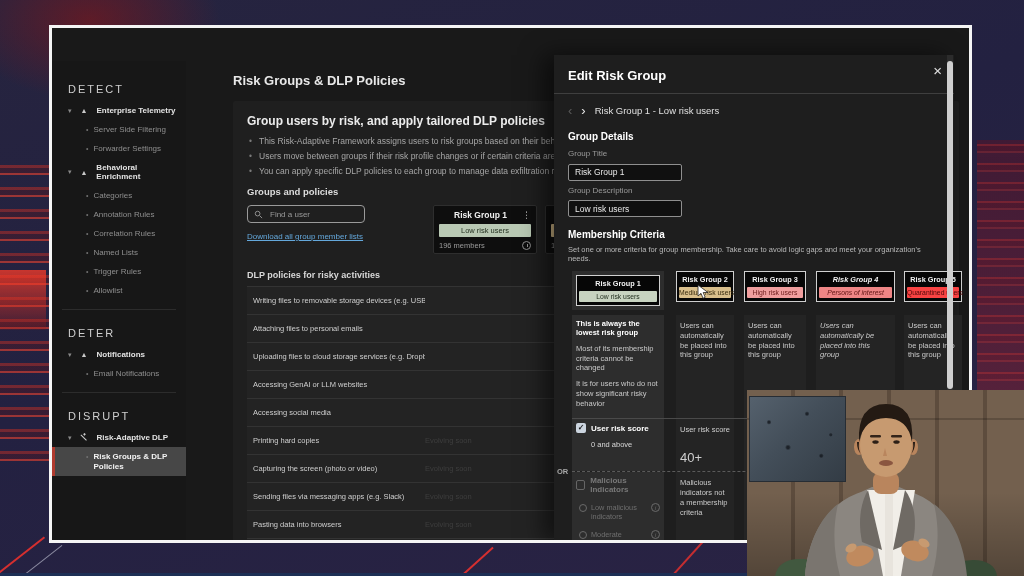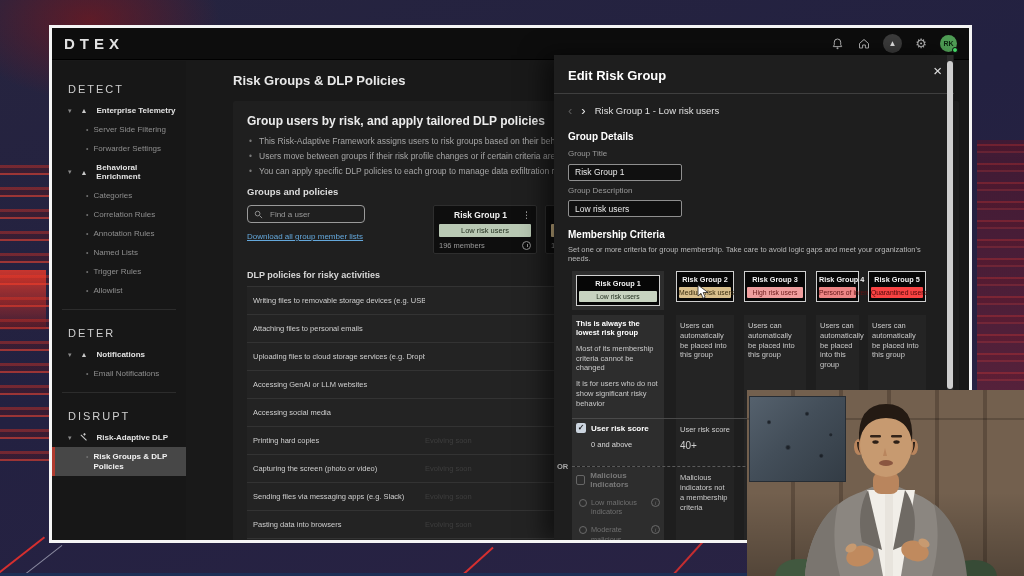--- a/index.html
+++ b/index.html
@@ -99,40 +99,40 @@
   .fld input{width:114px;height:17px;background:#101010;border:1px solid #8f8f8f;border-radius:2px;
     color:#e8e8e8;font-size:8.5px;padding:0 6px;outline:none;}
   .m-desc{font-size:7.5px;color:#b9b9b9;padding:3px 14px 8px;}
   
   .grid{padding:0 8px 0 18px;}
   .grow{display:flex;}
   .c{flex:none;}
   .c1{width:92px;margin-right:12px;background:#2d2d2d;padding:4px 4px;}
   .c2{width:58px;margin-right:10px;}
   .c3{width:62px;margin-right:10px;}
-  .c4{width:43px;margin-right:9px;}
+  .c4{width:79px;margin-right:9px;font-style:italic;}
   .c5{width:58px;}
   .cellbg{background:#242424;padding:6px 4px;}
   .gcard{background:#060606;border:1px solid #cfcfcf;padding:3px 2px;text-align:center;}
   .gcard .nm{font-size:7.3px;font-weight:bold;color:#f2f2f2;margin-bottom:3px;white-space:nowrap;}
   .gbadge{font-size:6.8px;padding:2px 0;border-radius:1px;white-space:nowrap;}
   .desc-b{font-size:7.5px;font-weight:bold;color:#fff;line-height:1.25;margin-bottom:6px;}
   .desc-t{font-size:7.5px;color:#c9c9c9;line-height:1.3;margin-bottom:6px;}
   .gdiv{border-top:1px solid #4a4a4a;margin:0 8px 0 18px;}
   .ordiv{position:relative;border-top:1px dashed #5a5a5a;margin:0 8px 0 18px;}
   .ordiv .or{position:absolute;left:-15px;top:-5px;font-size:7.5px;font-weight:bold;color:#a8a8a8;background:#1e1e1e;padding-right:2px;}
   .ckrow{display:flex;align-items:center;gap:5px;}
   .ckbox{width:10px;height:10px;border-radius:2px;background:#ccd5df;color:#16181b;font-size:8px;font-weight:bold;
     display:flex;align-items:center;justify-content:center;line-height:1;}
   .ckbox.off{background:transparent;border:1px solid #666;}
   .cklbl{font-size:8px;font-weight:bold;color:#fff;}
   .cklbl.dis{color:#787878;}
   .subval{font-size:7.5px;color:#d8d8d8;margin:7px 0 2px 15px;}
   .score .sl{font-size:7.5px;color:#cfcfcf;}
-  .score .sv{font-size:10px;color:#cfcfcf;margin-top:6px;}
+  .score .sv{font-size:13px;color:#cfcfcf;margin-top:16px;}
   .radio-row{display:flex;align-items:flex-start;gap:4px;margin:9px 0 0 3px;}
   .rad{width:8px;height:8px;border:1px solid #6a6a6a;border-radius:50%;flex:none;margin-top:1px;}
   .radio-row .rl{flex:1;font-size:7.3px;color:#6f6f6f;line-height:1.25;}
   .inf{width:9px;height:9px;border:1px solid #6a6a6a;border-radius:50%;color:#6a6a6a;font-size:6px;
     display:flex;align-items:center;justify-content:center;flex:none;font-style:italic;}
   .sb-track{position:absolute;right:1px;top:0;bottom:0;width:6px;background:#2c2c2c;}
   .sb-thumb{position:absolute;right:1px;top:6px;width:6px;height:328px;background:#cfcfcf;border-radius:3px;}
   
   .video{position:absolute;left:747px;top:390px;width:277px;height:186px;z-index:50;overflow:hidden;
     background:
@@ -161,44 +161,20 @@
   <div class="glitch left2"></div>
   <div class="glitch right"></div>
   <div class="diag d1"></div>
   <div class="diag d2"></div>
   <div class="diag d3"></div>
   <div class="diag d4"></div>
   <div class="bottom-strip"></div>
 
   <div id="win">
 
-    <div class="topbar">
-      <div class="logo">DTEX</div>
-      <div class="ticons">
-        <div class="ticon">
-          <svg width="11" height="12" viewBox="0 0 10 12">
-              <path d="M5 1a3.2 3.2 0 0 0-3.2 3.2v2.6L.8 8.6h8.4L8.2 6.8V4.2A3.2 3.2 0 0 0 5 1z" fill="none" stroke="#b5b5b5" stroke-width="1"></path>
-              <circle cx="5" cy="10.3" r="1" fill="#b5b5b5"></circle>
-            </svg>
-        </div>
-        <div class="ticon">
-          <svg width="12" height="11" viewBox="0 0 12 11">
-              <path d="M1.5 5.5 6 1.5l4.5 4v4.5H7.4V7H4.6v3H1.5z" fill="none" stroke="#b5b5b5" stroke-width="1"></path>
-            </svg>
-        </div>
-        <div class="tri-circle">
-          <span>▲</span>
-        </div>
-        <div class="ticon gearch">⚙</div>
-        <div class="avatar">
-          <span>RK</span>
-          <span class="dot"></span>
-        </div>
-      </div>
-    </div>
 
     <div class="sidebar">
       <div class="sb-title">DETECT</div>
 
       <div class="sb-item">
         <span class="caret">▾</span>
         <span class="gicon">▲</span>
         <span class="lbl">Enterprise Telemetry</span>
       </div>
       <div class="sb-sub">
@@ -214,25 +190,25 @@
         <span class="caret">▾</span>
         <span class="gicon">▲</span>
         <span class="lbl">Behavioral Enrichment</span>
       </div>
       <div class="sb-sub">
         <span class="b">•</span>
         <span class="lbl">Categories</span>
       </div>
       <div class="sb-sub">
         <span class="b">•</span>
+        <span class="lbl">Annotation Rules</span>
+      </div>
+      <div class="sb-sub">
+        <span class="b">•</span>
         <span class="lbl">Correlation Rules</span>
-      </div>
-      <div class="sb-sub">
-        <span class="b">•</span>
-        <span class="lbl">Annotation Rules</span>
       </div>
       <div class="sb-sub">
         <span class="b">•</span>
         <span class="lbl">Named Lists</span>
       </div>
 
       <div class="sb-sub">
         <span class="b">•</span>
         <span class="lbl">Trigger Rules</span>
       </div>

